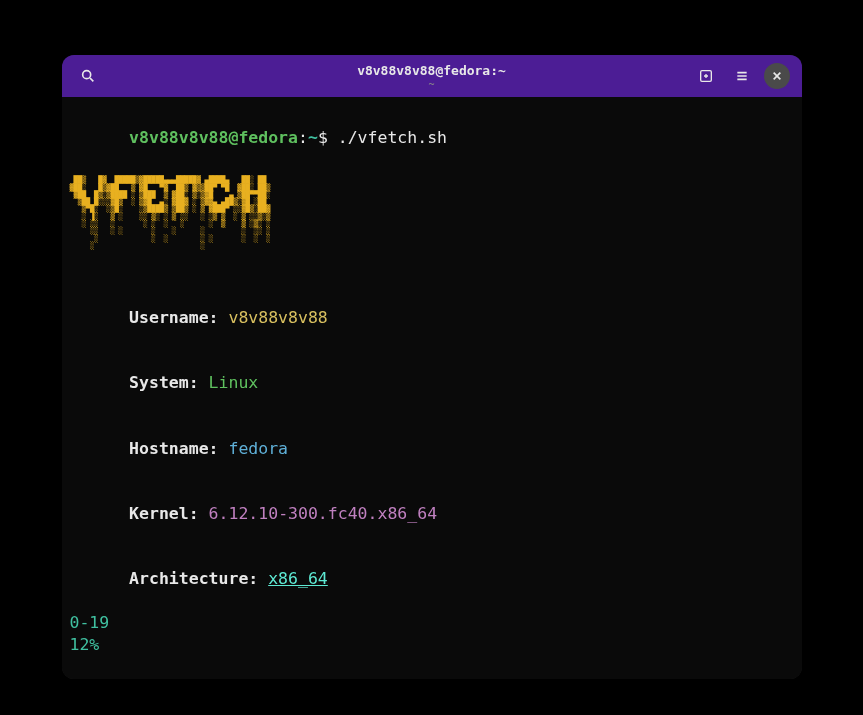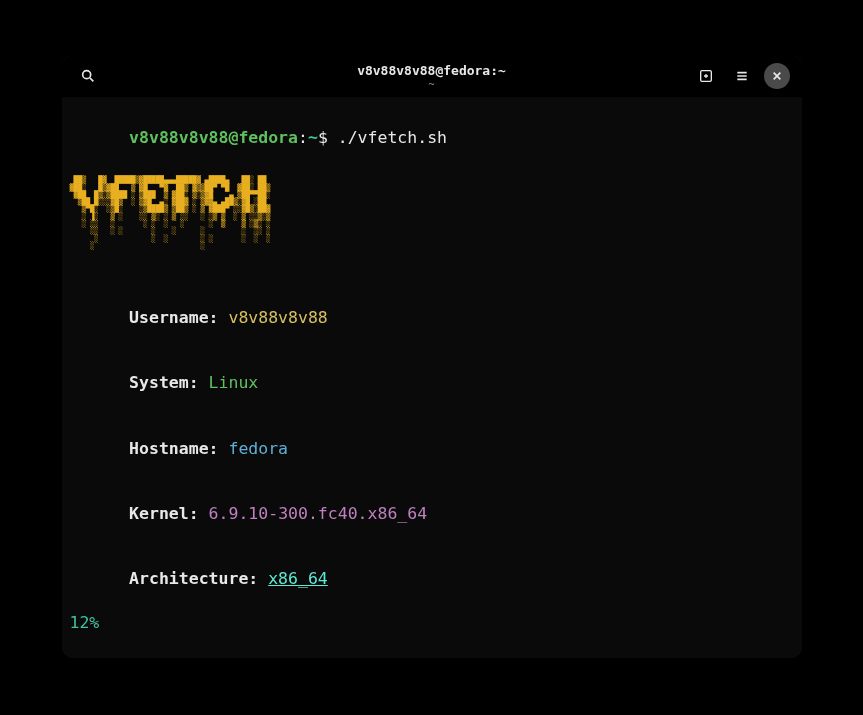--- a/index.html
+++ b/index.html
@@ -18,21 +18,21 @@
       padding-top: 55px;
     }
     .terminal-window {
       width: 740px;
       background: #1a1a1a;
       border-radius: 12px;
       overflow: hidden;
       box-shadow: 0 4px 20px rgba(0,0,0,0.5);
     }
     .titlebar {
-      background: #000000;
+      background: #4c1d95;
       height: 42px;
       display: flex;
       align-items: center;
       padding: 4px 12px;
       position: relative;
     }
     .titlebar-left {
       display: flex;
       align-items: center;
     }
@@ -178,21 +178,22 @@
     <div class="line">
       <span class="info-label">Username: </span><span class="c-yellow">v8v88v8v88</span>
     </div>
     <div class="line">
       <span class="info-label">System: </span><span class="c-green">Linux</span>
     </div>
     <div class="line">
       <span class="info-label">Hostname: </span><span class="c-blue">fedora</span>
     </div>
     <div class="line">
-      <span class="info-label">Kernel: </span><span class="c-magenta">6.9.10-300.fc40.x86_64</span>
+      <span class="info-label">Kernel: </span><span class="c-magenta">6.12.10-300.fc40.x86_64</span>
     </div>
     <div class="line">
       <span class="info-label">Architecture: </span><span class="c-red">x86_64</span>
     </div>
+    <div class="line c-cyan">0-19</div>
     <div class="line c-cyan">12%</div>
 
   </div>
 </div>
 
 </body></html>

